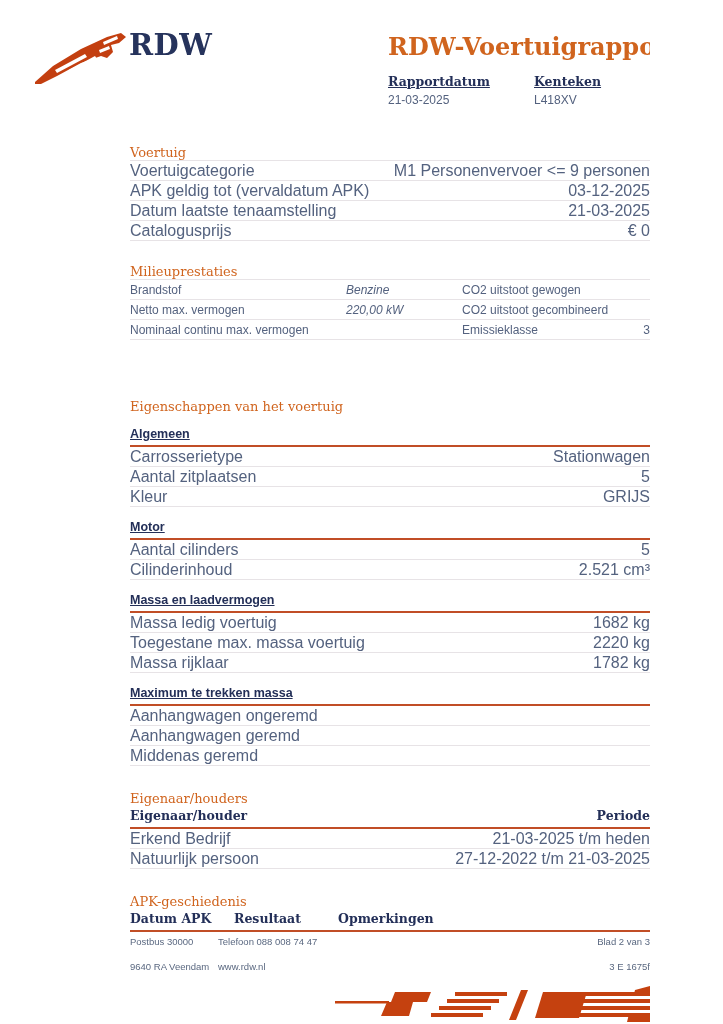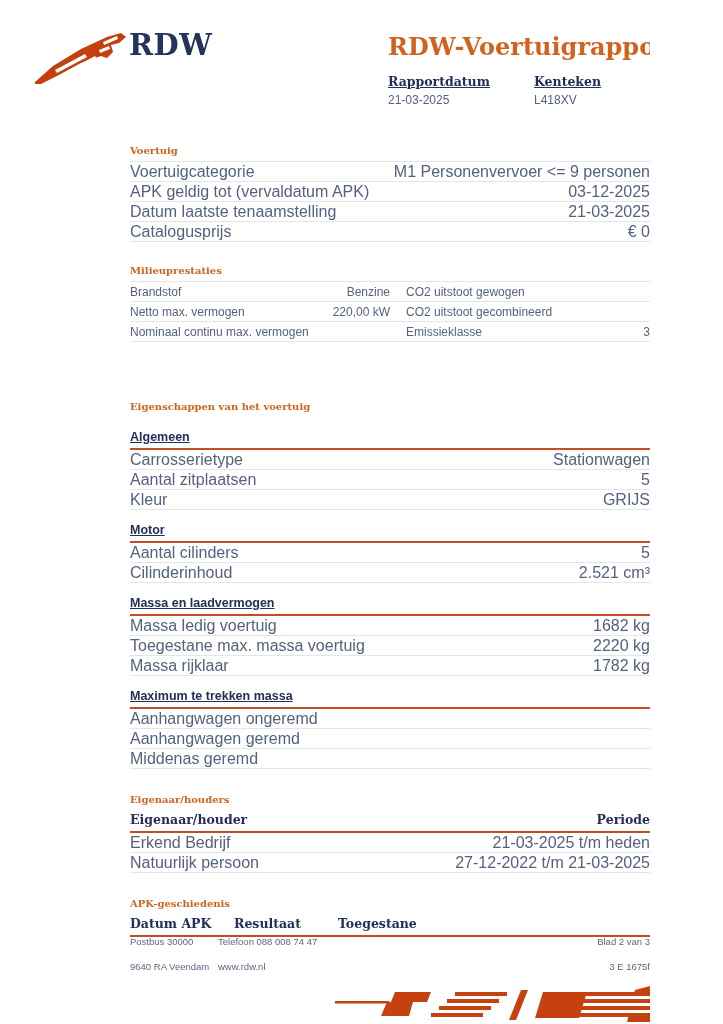--- a/index.html
+++ b/index.html
@@ -23,38 +23,38 @@
   .meta { display:flex; margin-top:13px;justify-content:space-between; }
   .meta-col { width:110px; }
   .meta-label {
     font-family:"DejaVu Serif", serif; font-weight:700; font-size:12.5px;
     color:#232f58; text-decoration:underline;
   }
   .meta-value { margin-top:4px; font-size:12px; color:#54627f; }
   
   .content { position:absolute; left:130px; top:145px; width:520px; }
   .sec-title {
-    font-family:"DejaVu Serif", serif; font-weight:700; font-size:10px;
-    color:#d0641e; padding-bottom:5px;
+    font-family:"DejaVu Serif", serif; font-weight:400; font-size:13px;
+    color:#d0641e; 
   }
   .sec-title.lined { border-bottom:1px solid #e7e3e6; }
   .row {
     display:flex; justify-content:space-between; align-items:baseline;
     font-size:16px; color:#54627f; padding:3px 0 2px;
     border-bottom:1px solid #e7e3e6; line-height:14px; min-height:19px;
   }
   .row .lbl { text-align:left; }
   .row .val { text-align:right; }
   
   .mrow {
     display:flex; align-items:baseline; font-size:12px; color:#54627f;
-    padding:3px 0 2px; border-bottom:1px solid #e7e3e6; line-height:14px; min-height:19px;
+    padding:3px 0 2px; border-bottom:1px solid #e7e3e6; line-height:14px; min-height:19px;gap:28px;
   }
   .mrow .m-l1 { width:188px; }
-  .mrow .m-v1 { width:72px; text-align:right; }
+  .mrow .m-v1 { width:72px; text-align:left;font-style:italic; }
   .mrow .m-l2 { margin-left:16px; flex:1; }
   .mrow .m-v2 { text-align:right; }
   .sec-gap-sm { margin-top:23px; }
   .sec-gap-lg { margin-top:59px; }
   .sec-gap-md { margin-top:25px; }
   .sub-title {
     font-weight:700; font-size:12.5px; color:#232f58;
     padding-bottom:4px; border-bottom:2px solid #c14e26; margin-top:6px;text-decoration:underline;
   }
   .sub-block { margin-top:13px; }
@@ -234,21 +234,21 @@
         <span class="lbl">Natuurlijk persoon</span>
         <span class="val">27-12-2022 t/m 21-03-2025</span>
       </div>
     </div>
 
     <div class="sec-gap-md">
       <div class="sec-title">APK-geschiedenis</div>
       <div class="thead">
         <span class="c-datum">Datum APK</span>
         <span class="c-result">Resultaat</span>
-        <span class="c-opm">Toegestane</span>
+        <span class="c-opm">Opmerkingen</span>
       </div>
     </div>
 
   </div>
 
   <div class="footer">
     <div class="f-row">
       <span class="f-col1">Postbus 30000</span>
       <span class="f-col2">Telefoon 088 008 74 47</span>
       <span class="f-right">Blad 2 van 3</span>

